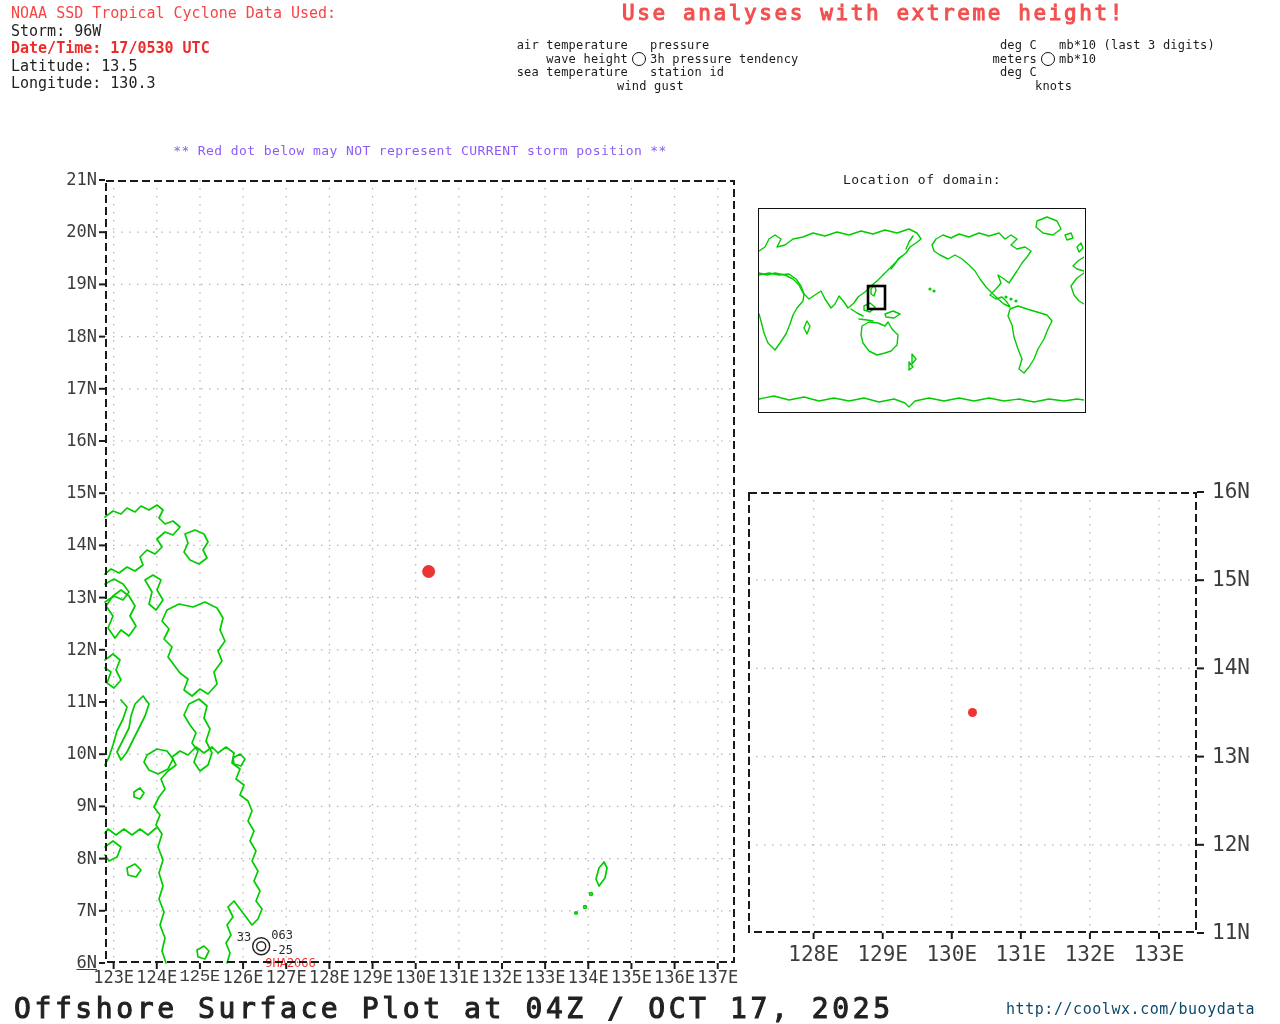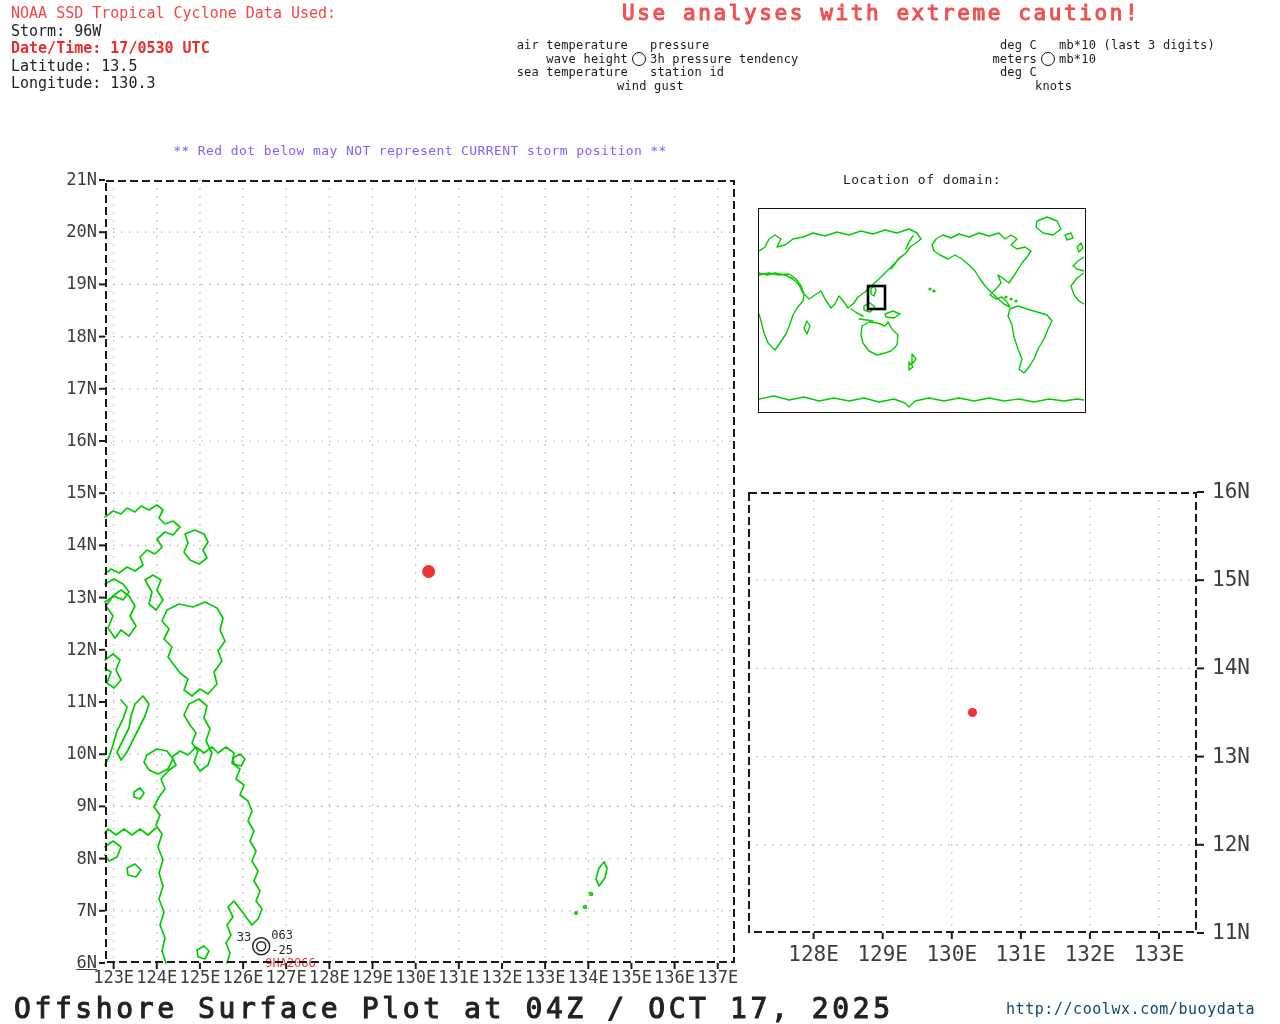--- a/index.html
+++ b/index.html
@@ -41,21 +41,21 @@
   #inset-map svg{position:absolute;left:0;top:0;}
   
   #footer-title{left:14px;top:992px;font-size:28px;letter-spacing:3.6px;color:#222;white-space:nowrap;}
   #footer-url{left:1006px;top:1000px;font-size:15px;letter-spacing:0.55px;color:#0c4a6e;text-decoration:none;white-space:nowrap;}
 </style>
 </head>
 <body>
 
 <div class="abs" id="storm-info"><div class="red">NOAA SSD Tropical Cyclone Data Used:</div><div class="black">Storm: 96W</div><div class="red-bold">Date/Time: 17/0530 UTC</div><div class="black">Latitude: 13.5</div><div class="black">Longitude: 130.3</div></div>
 
-<div class="abs stroke-text redst" id="caution">Use analyses with extreme caution!</div>
+<div class="abs stroke-text redst" id="caution">Use analyses with extreme height!</div>
 
 <div class="abs legend" id="legend-fields">
     <div class="l">air temperature</div>
     <div class="m"></div>
     <div class="r">pressure</div>
     <div class="l">wave height</div>
     <div class="m">
       <span class="circle-glyph"></span>
     </div>
     <div class="r">3h pressure tendency</div>
@@ -179,21 +179,21 @@
         <line x1="-6" y1="261" x2="0" y2="261"></line>
         <line x1="-6" y1="208.79999999999998" x2="0" y2="208.79999999999998"></line>
         <line x1="-6" y1="156.60000000000002" x2="0" y2="156.60000000000002"></line>
         <line x1="-6" y1="104.39999999999999" x2="0" y2="104.39999999999999"></line>
         <line x1="-6" y1="52.199999999999996" x2="0" y2="52.199999999999996"></line>
         <line x1="-6" y1="0" x2="0" y2="0"></line>
       </g>
   </svg>
 <div class="axis-label xmain" style="left: -15.3699px; top: 787px;">123E</div>
     <div class="axis-label xmain" style="left: 27.7808px; top: 787px;">124E</div>
-    <div class="axis-label xmain" style="left: 70.9315px; top: 787px;">125E</div>
+    <div class="axis-label xmain" style="left: 70.9315px; top: 787px; font-family: Liberation Mono, monospace;">125E</div>
     <div class="axis-label xmain" style="left: 114.082px; top: 787px;">126E</div>
     <div class="axis-label xmain" style="left: 157.233px; top: 787px;">127E</div>
     <div class="axis-label xmain" style="left: 200.384px; top: 787px;">128E</div>
     <div class="axis-label xmain" style="left: 243.534px; top: 787px;">129E</div>
     <div class="axis-label xmain" style="left: 286.685px; top: 787px;">130E</div>
     <div class="axis-label xmain" style="left: 329.836px; top: 787px;">131E</div>
     <div class="axis-label xmain" style="left: 372.986px; top: 787px;">132E</div>
     <div class="axis-label xmain" style="left: 416.137px; top: 787px;">133E</div>
     <div class="axis-label xmain" style="left: 459.288px; top: 787px;">134E</div>
     <div class="axis-label xmain" style="left: 502.438px; top: 787px;">135E</div>

